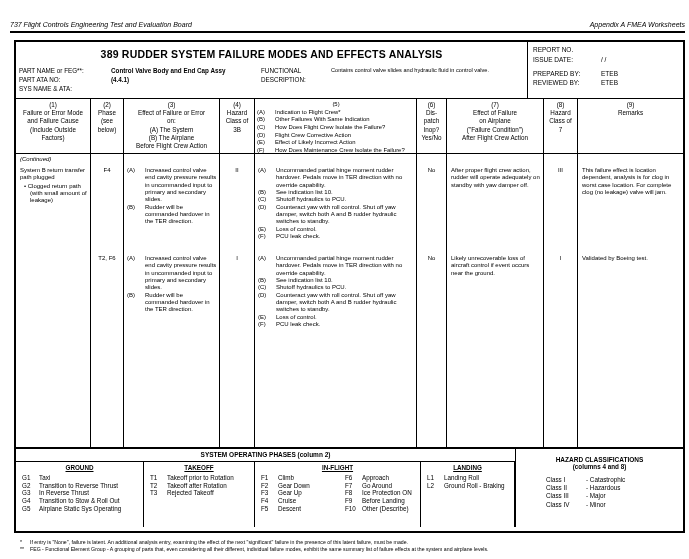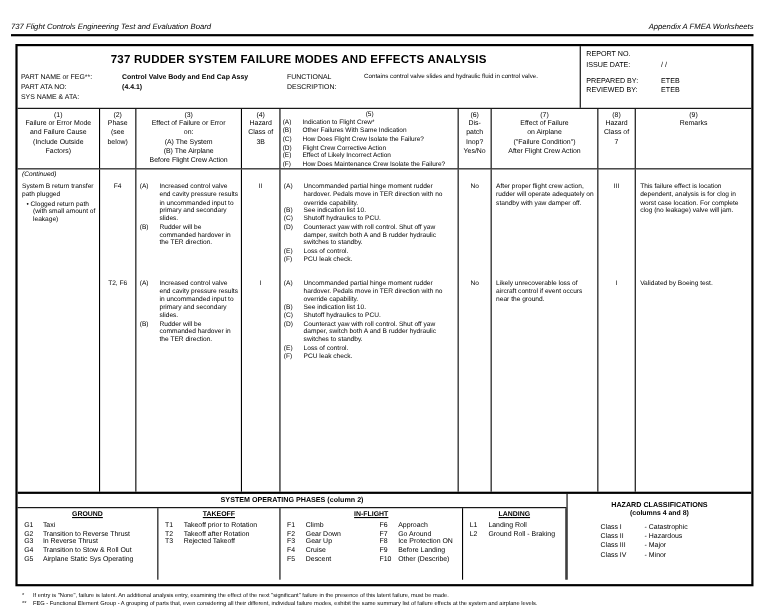--- a/index.html
+++ b/index.html
@@ -105,21 +105,21 @@
 
 <div class="page-header">
   <span>737 Flight Controls Engineering Test and Evaluation Board</span>
   <span>Appendix A   FMEA Worksheets</span>
 </div>
 
 <div class="sheet">
 
   <div class="title-block">
     <div class="tb-left">
-      <div class="tb-title">737 RUDDER SYSTEM FAILURE MODES AND EFFECTS ANALYSIS</div>
+      <div class="tb-title">389 RUDDER SYSTEM FAILURE MODES AND EFFECTS ANALYSIS</div>
       <div class="tb-info">
         <div class="info-line">
           <span class="info-label">PART NAME or FEG**:</span>
           <span class="info-value">Control Valve Body and End Cap Assy</span>
         </div>
         <div class="info-line">
           <span class="info-label">PART ATA NO:</span>
           <span class="info-value">(4.4.1)</span>
         </div>
         <div class="info-line">

